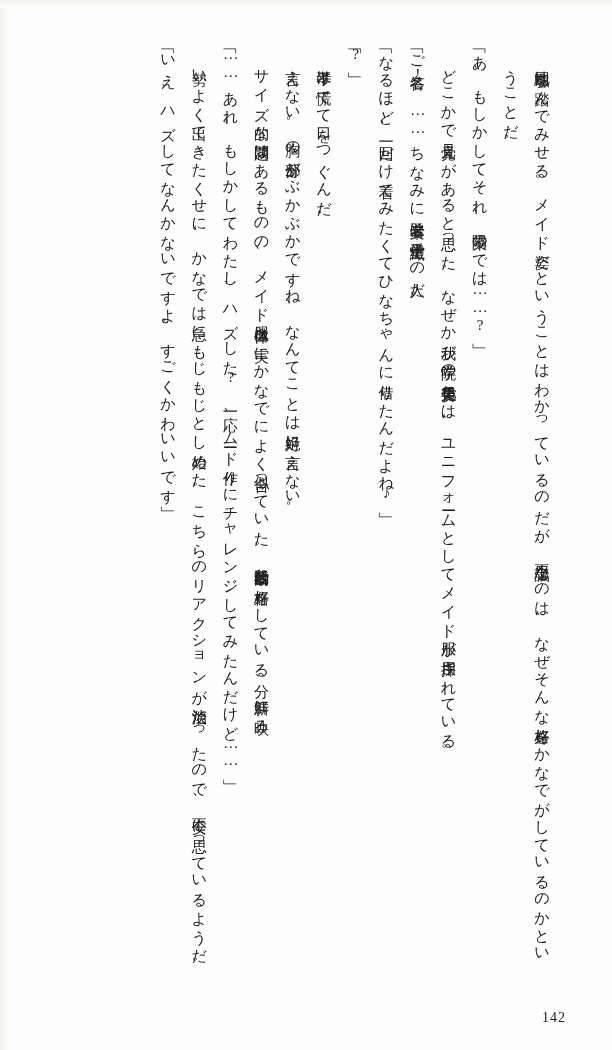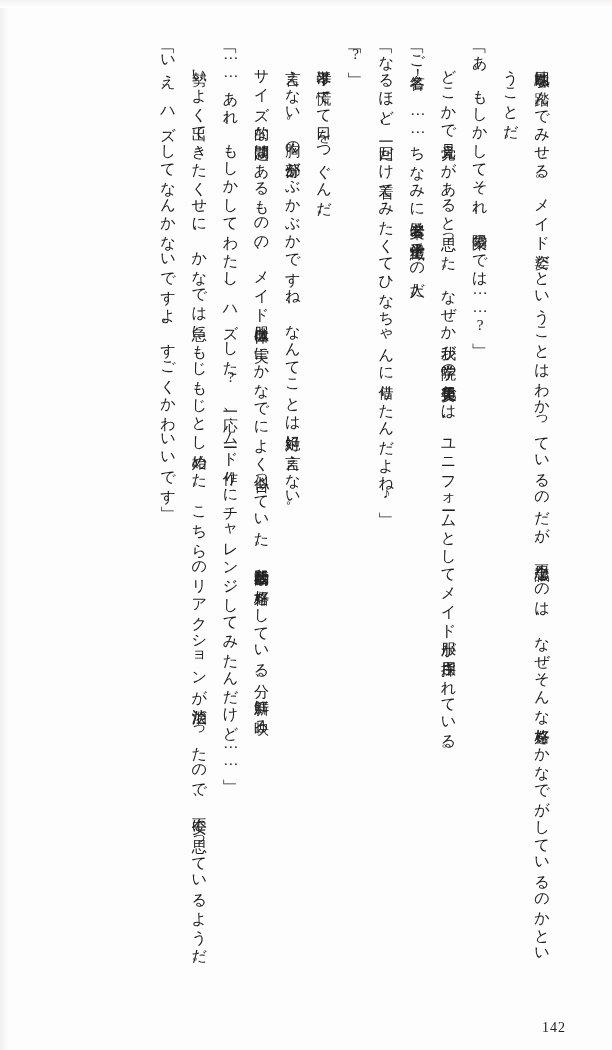--- a/index.html
+++ b/index.html
@@ -64,21 +64,21 @@
 
   
   #text-body .para.indent {
     padding-top: 15px;
   }
 
   
   #page-number {
     position: absolute;
     right: 46px;
-    bottom: 14px;
+    bottom: 24px;
     font-size: 14px;
     letter-spacing: 1px;
     color: #222222;
     font-family: "Liberation Serif", "DejaVu Serif", serif;
   }
 
   
   #paper-edge-left {
     position: absolute;
     left: 0;

